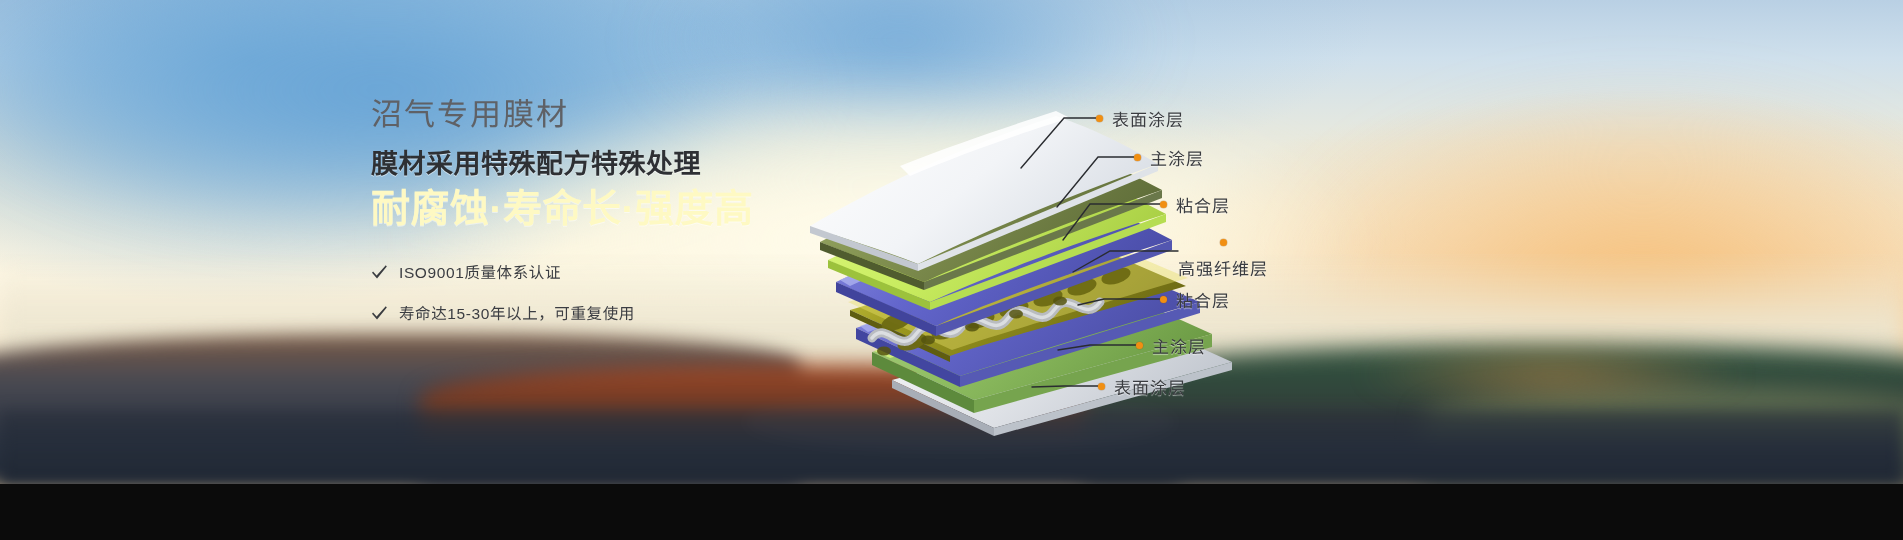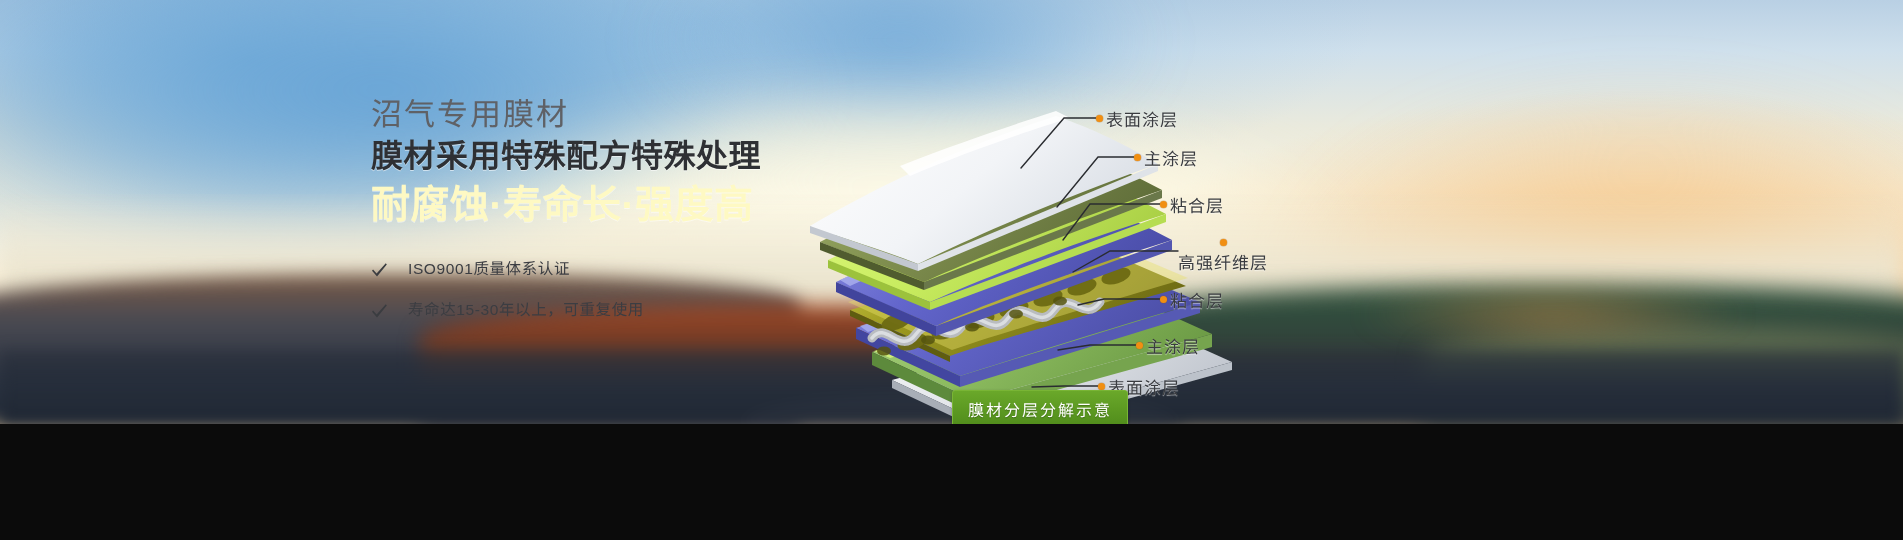--- a/index.html
+++ b/index.html
@@ -2,21 +2,21 @@
 <html lang="zh-CN"><head>
 <meta charset="utf-8">
 <title>沼气专用膜材 Banner</title>
 <style>
   html,body{margin:0;padding:0;background:#0b0b0b;}
   *{box-sizing:border-box;}
 
   #banner{
     position:relative;
     width:1903px;
-    height:424px;
+    height:484px;
     overflow:hidden;
     font-family:"Liberation Sans","DejaVu Sans",sans-serif;
     -webkit-font-smoothing:antialiased;
   }
 
   
   .bg-base{
     position:absolute; inset:0;
     background:
       radial-gradient(ellipse 780px 300px at 1640px 300px, rgba(243,186,116,0.80) 0%, rgba(243,186,116,0.0) 70%),
@@ -100,49 +100,49 @@
     filter:blur(14px);
   }
 
   
   .copy{position:absolute; left:371px; top:98px; width:470px;}
   .kicker{
     font-size:31px; font-weight:400; color:#5f6166; letter-spacing:2px;
     line-height:1.1; white-space:nowrap;
   }
   .headline{
-    margin-top:7px;
-    font-size:32px; font-weight:700; color:#2e3034; letter-spacing:0.5px;
+    margin-top:17px;
+    font-size:27px; font-weight:700; color:#2e3034; letter-spacing:0.5px;
     line-height:1.12; white-space:nowrap;
     text-shadow:0 1px 0 rgba(255,255,255,0.55);
   }
   .subhead{
     margin-top:8px;
     font-size:39px; font-weight:700; color:#fef9c3; letter-spacing:0.5px;
     line-height:1.12; white-space:nowrap;
     text-shadow:0 1px 0 rgba(255,255,255,0.5);
   }
   .bullets{margin-top:29px;}
   .bullet{
-    display:flex; align-items:flex-end; gap:20px;
+    display:flex; align-items:center; gap:11px;
     margin-bottom:19px; white-space:nowrap;
   }
   .bullet:last-child{margin-bottom:16px;}
   .check-icon{
     flex:0 0 auto; width:17px; height:17px;
     display:block; color:#3a3c40;
   }
   .bullet-text{
     font-size:15.5px; font-weight:400; color:#3b3d42; letter-spacing:0.6px;
   }
 
   
   .callouts{position:absolute; inset:0; pointer-events:none;}
   .callout{
-    position:absolute; display:flex; align-items:center; gap:3px;
+    position:absolute; display:flex; align-items:center; gap:9px;
     pointer-events:auto; white-space:nowrap;
   }
   .callout-dot{
     flex:0 0 auto; width:7px; height:7px; border-radius:50%;
     background:#F18F12; box-shadow:0 0 0 0.5px rgba(150,80,0,0.35);
   }
   .callout-label{
     font-size:17px; font-weight:400; color:#3a3c40; letter-spacing:1px;
     text-shadow:0 1px 1px rgba(255,255,255,0.6);
   }
@@ -408,17 +408,14 @@
       <span class="callout-label">主涂层</span>
     </div>
 
     <div class="callout" style="left:1098px; top:374px;">
       <span class="callout-dot"></span>
       <span class="callout-label">表面涂层</span>
     </div>
 
   </div>
 
-  <div class="badge">
-    <span class="badge-text">膜材分层分解示意</span>
-  </div>
 
 </div>
 
 </body></html>

